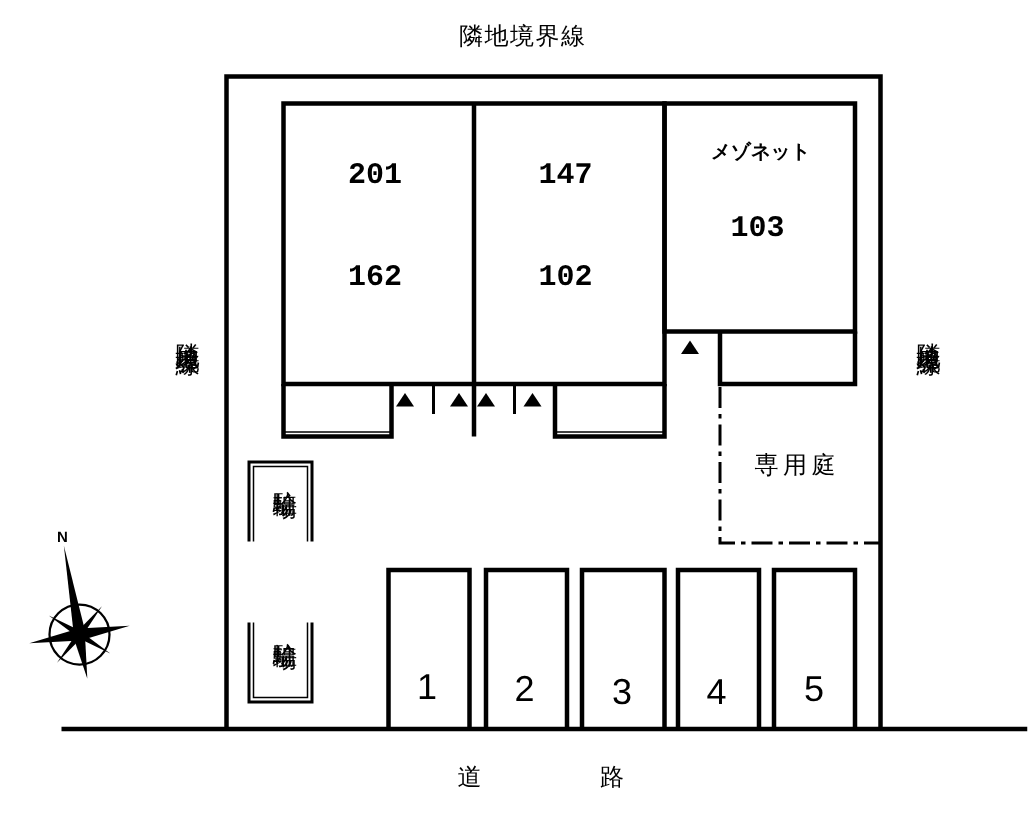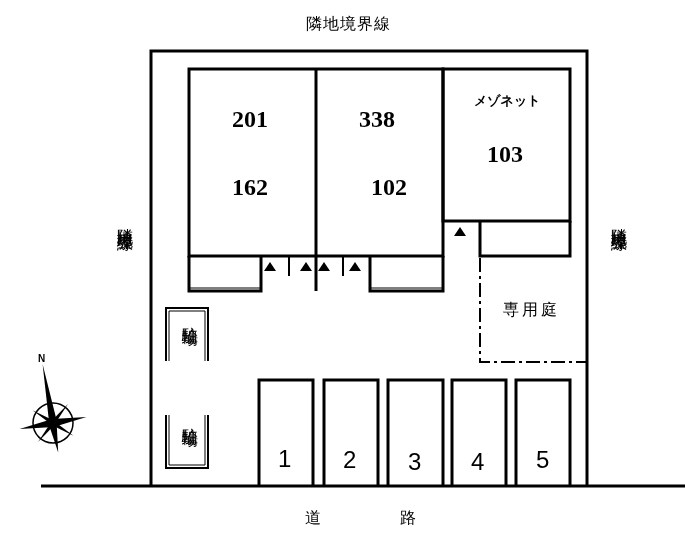--- a/index.html
+++ b/index.html
@@ -1,21 +1,21 @@
 <!DOCTYPE html>
 <html><head>
 <meta charset="utf-8">
 <style>
   html, body { margin: 0; padding: 0; background: #ffffff; }
   body { width: 685px; height: 544px; position: relative; overflow: hidden;
          font-family: "DejaVu Sans", sans-serif; }
   svg { position: absolute; left: 0; top: 0; }
   .lbl { position: absolute; color: #000; white-space: nowrap; }
   .vert { writing-mode: vertical-rl; text-orientation: upright; letter-spacing: 2px; }
-  .unit-num { font-family: Liberation Serif, serif; font-weight: bold; font-size: 24px; }
+  .unit-num { font-family: Liberation Mono, monospace; font-weight: bold; font-size: 20px; }
   .slot-num { font-family: "Liberation Sans", sans-serif; font-size: 24px; }
   .jp-small { font-size: 16px; }
   .jp-med { font-size: 16px; letter-spacing: 3px; text-align: right; }
 </style>
 </head>
 <body>
 
 <svg width="685" height="544" viewBox="0 0 685 544">
 
   <g stroke="#000" stroke-width="3" fill="none">
@@ -82,22 +82,22 @@
     <polygon points="0,-3 0,3 18,16" fill="#000" transform="rotate(-10)"></polygon>
   </g>
 </svg>
 
 <div class="lbl jp-small" style="left:306px; top:14px; letter-spacing:1px;">隣地境界線</div>
 <div class="lbl jp-small vert" style="left:114px; top:215px;">隣地境界線</div>
 <div class="lbl jp-small vert" style="left:608px; top:215px;">隣地境界線</div>
 
 <div class="lbl unit-num" style="left:232px; top:106px;">201</div>
 <div class="lbl unit-num" style="left:232px; top:174px;">162</div>
-<div class="lbl unit-num" style="left:359px; top:106px;">338</div>
-<div class="lbl unit-num" style="left:359px; top:174px;margin-left:12px;">102</div>
+<div class="lbl unit-num" style="left:359px; top:106px;">147</div>
+<div class="lbl unit-num" style="left:359px; top:174px;">102</div>
 <div class="lbl" style="left:474px; top:92px; font-size:13px; font-weight:bold;">メゾネット</div>
 <div class="lbl unit-num" style="left:487px; top:141px;">103</div>
 
 <div class="lbl jp-med" style="left:503px; top:300px;">専用庭</div>
 
 <div class="lbl jp-small vert" style="left:179px; top:314px;">駐輪場</div>
 <div class="lbl jp-small vert" style="left:179px; top:415px;">駐輪場</div>
 
 <div class="lbl slot-num" style="left:278px; top:445px;">1</div>
 <div class="lbl slot-num" style="left:343px; top:446px;">2</div>

